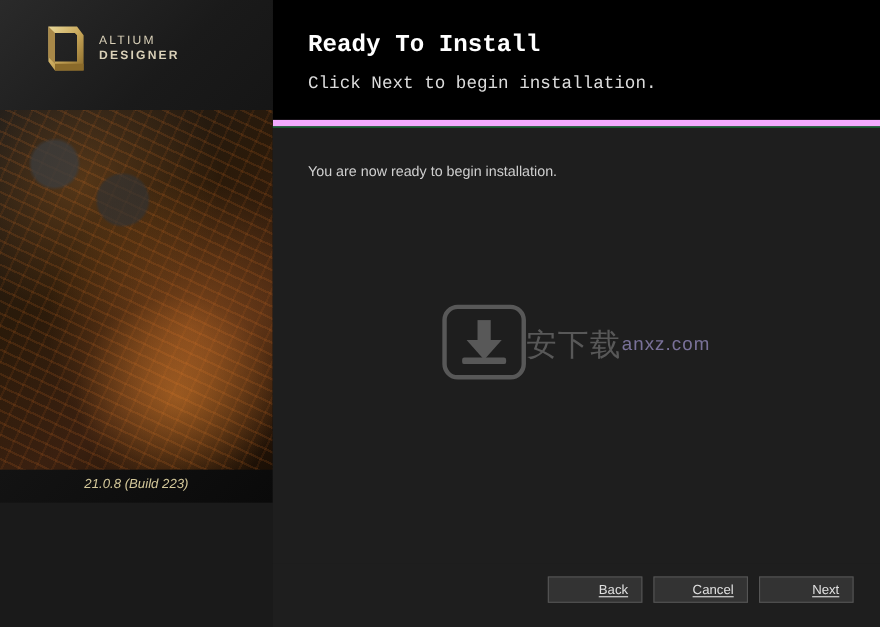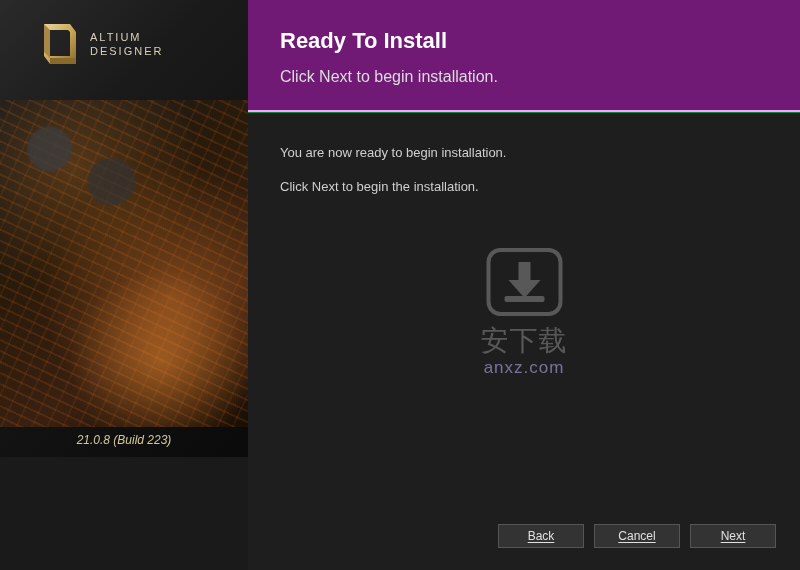--- a/index.html
+++ b/index.html
@@ -35,21 +35,21 @@
     .logo-text {
       display: flex;
       flex-direction: column;
       color: #d9d0b8;
       font-size: 11px;
       letter-spacing: 2px;
       line-height: 1.3;
       font-weight: 300;
     }
     .logo-text .bold {
-      font-weight: 400;
+      font-weight: 700;
     }
     .pcb-art {
       position: absolute;
       top: 100px;
       left: 0;
       right: 0;
       bottom: 30px;
       background:
         radial-gradient(circle at 30% 20%, rgba(200,120,40,0.3) 0%, transparent 40%),
         radial-gradient(circle at 70% 60%, rgba(255,140,50,0.35) 0%, transparent 50%),
@@ -84,23 +84,24 @@
       font-weight: 400;
       font-style: italic;
     }
     .main {
       flex: 1;
       background: #1e1e1e;
       display: flex;
       flex-direction: column;
     }
     .header {
-      background: #701a75;
+      background: #000000;
       padding: 28px 32px 24px 32px;
-      border-bottom: 2px solid #f0abfc;
+      border-bottom: 6px solid #f0abfc;
+      font-family: Liberation Mono, monospace;
     }
     .header h1 {
       color: #ffffff;
       font-size: 22px;
       font-weight: 600;
       margin-bottom: 14px;
     }
     .header .subtitle {
       color: #dcdcdc;
       font-size: 16px;
@@ -132,28 +133,29 @@
       height: 24px;
       background: #333333;
       border: 1px solid #555555;
       color: #e0e0e0;
       font-size: 12px;
       font-family: inherit;
       cursor: pointer;
       text-decoration: underline;
       text-underline-offset: 2px;
       padding: 0 12px;
+      text-align: right;
     }
     .watermark {
       position: absolute;
       top: 50%;
       left: 50%;
       transform: translate(-50%, -50%);
       display: flex;
-      flex-direction: column;
+      flex-direction: row;
       align-items: center;
       opacity: 0.55;
       pointer-events: none;
       text-align: right;
     }
     .watermark-box {
       width: 76px;
       height: 68px;
       border: 4px solid #888;
       border-radius: 14px;
@@ -226,21 +228,20 @@
   <div class="version">21.0.8 (Build 223)</div>
 </div>
 
 <div class="main">
   <div class="header">
     <h1>Ready To Install</h1>
     <div class="subtitle">Click Next to begin installation.</div>
   </div>
   <div class="content">
     <p>You are now ready to begin installation.</p>
-    <p>Click Next to begin the installation.</p>
 
     <div class="watermark">
       <div class="watermark-box">
         <div class="watermark-stem"></div>
         <div class="watermark-arrow"></div>
         <div class="watermark-base"></div>
       </div>
       <div class="watermark-text">安下载</div>
       <div class="watermark-url">anxz.com</div>
     </div>

